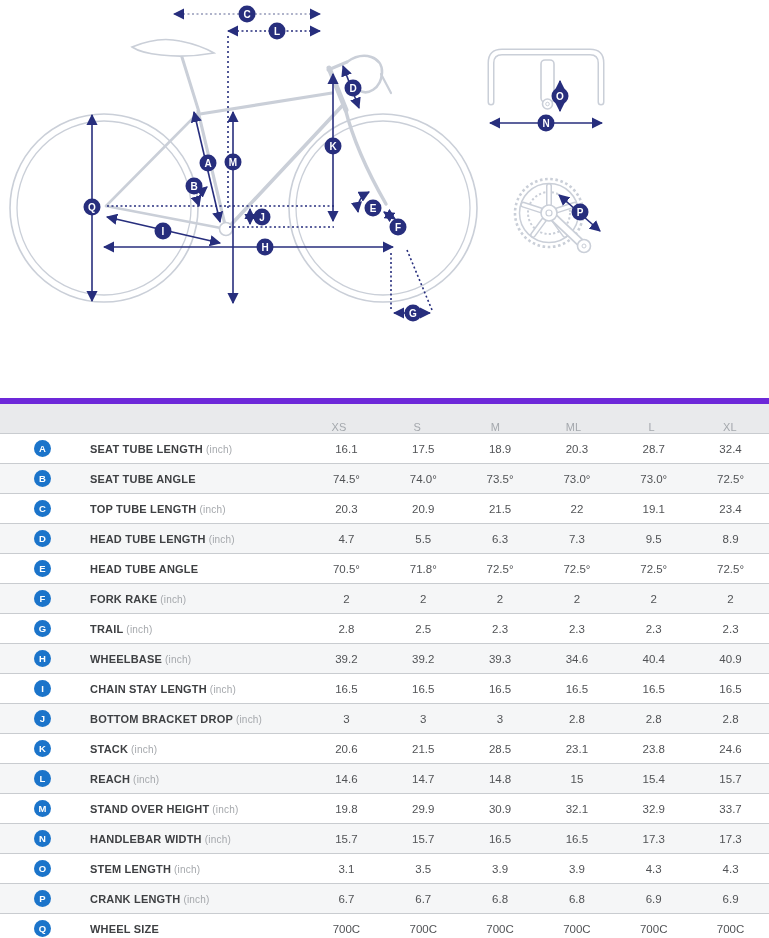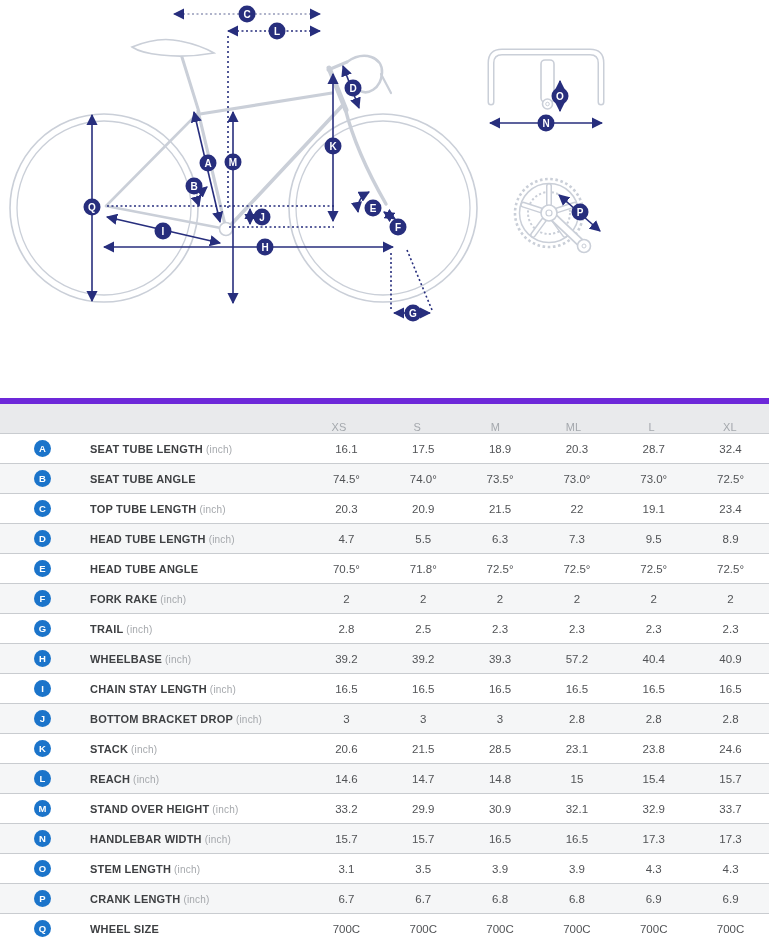--- a/index.html
+++ b/index.html
@@ -266,21 +266,21 @@
           <span class="gval">2.3</span>
           <span class="gval">2.3</span>
           <span class="gval">2.3</span>
         </div>
         <div class="grow alt">
           <span class="gbadge">H</span>
           <span class="glabel">WHEELBASE<span class="gunit"> (inch)</span></span>
           <span class="gval">39.2</span>
           <span class="gval">39.2</span>
           <span class="gval">39.3</span>
-          <span class="gval">57.2</span>
+          <span class="gval">34.6</span>
           <span class="gval">40.4</span>
           <span class="gval">40.9</span>
         </div>
         <div class="grow">
           <span class="gbadge">I</span>
           <span class="glabel">CHAIN STAY LENGTH<span class="gunit"> (inch)</span></span>
           <span class="gval">16.5</span>
           <span class="gval">16.5</span>
           <span class="gval">16.5</span>
           <span class="gval">16.5</span>
@@ -313,21 +313,21 @@
           <span class="gval">14.6</span>
           <span class="gval">14.7</span>
           <span class="gval">14.8</span>
           <span class="gval">15</span>
           <span class="gval">15.4</span>
           <span class="gval">15.7</span>
         </div>
         <div class="grow">
           <span class="gbadge">M</span>
           <span class="glabel">STAND OVER HEIGHT<span class="gunit"> (inch)</span></span>
-          <span class="gval">33.2</span>
+          <span class="gval">19.8</span>
           <span class="gval">29.9</span>
           <span class="gval">30.9</span>
           <span class="gval">32.1</span>
           <span class="gval">32.9</span>
           <span class="gval">33.7</span>
         </div>
         <div class="grow alt">
           <span class="gbadge">N</span>
           <span class="glabel">HANDLEBAR WIDTH<span class="gunit"> (inch)</span></span>
           <span class="gval">15.7</span>

